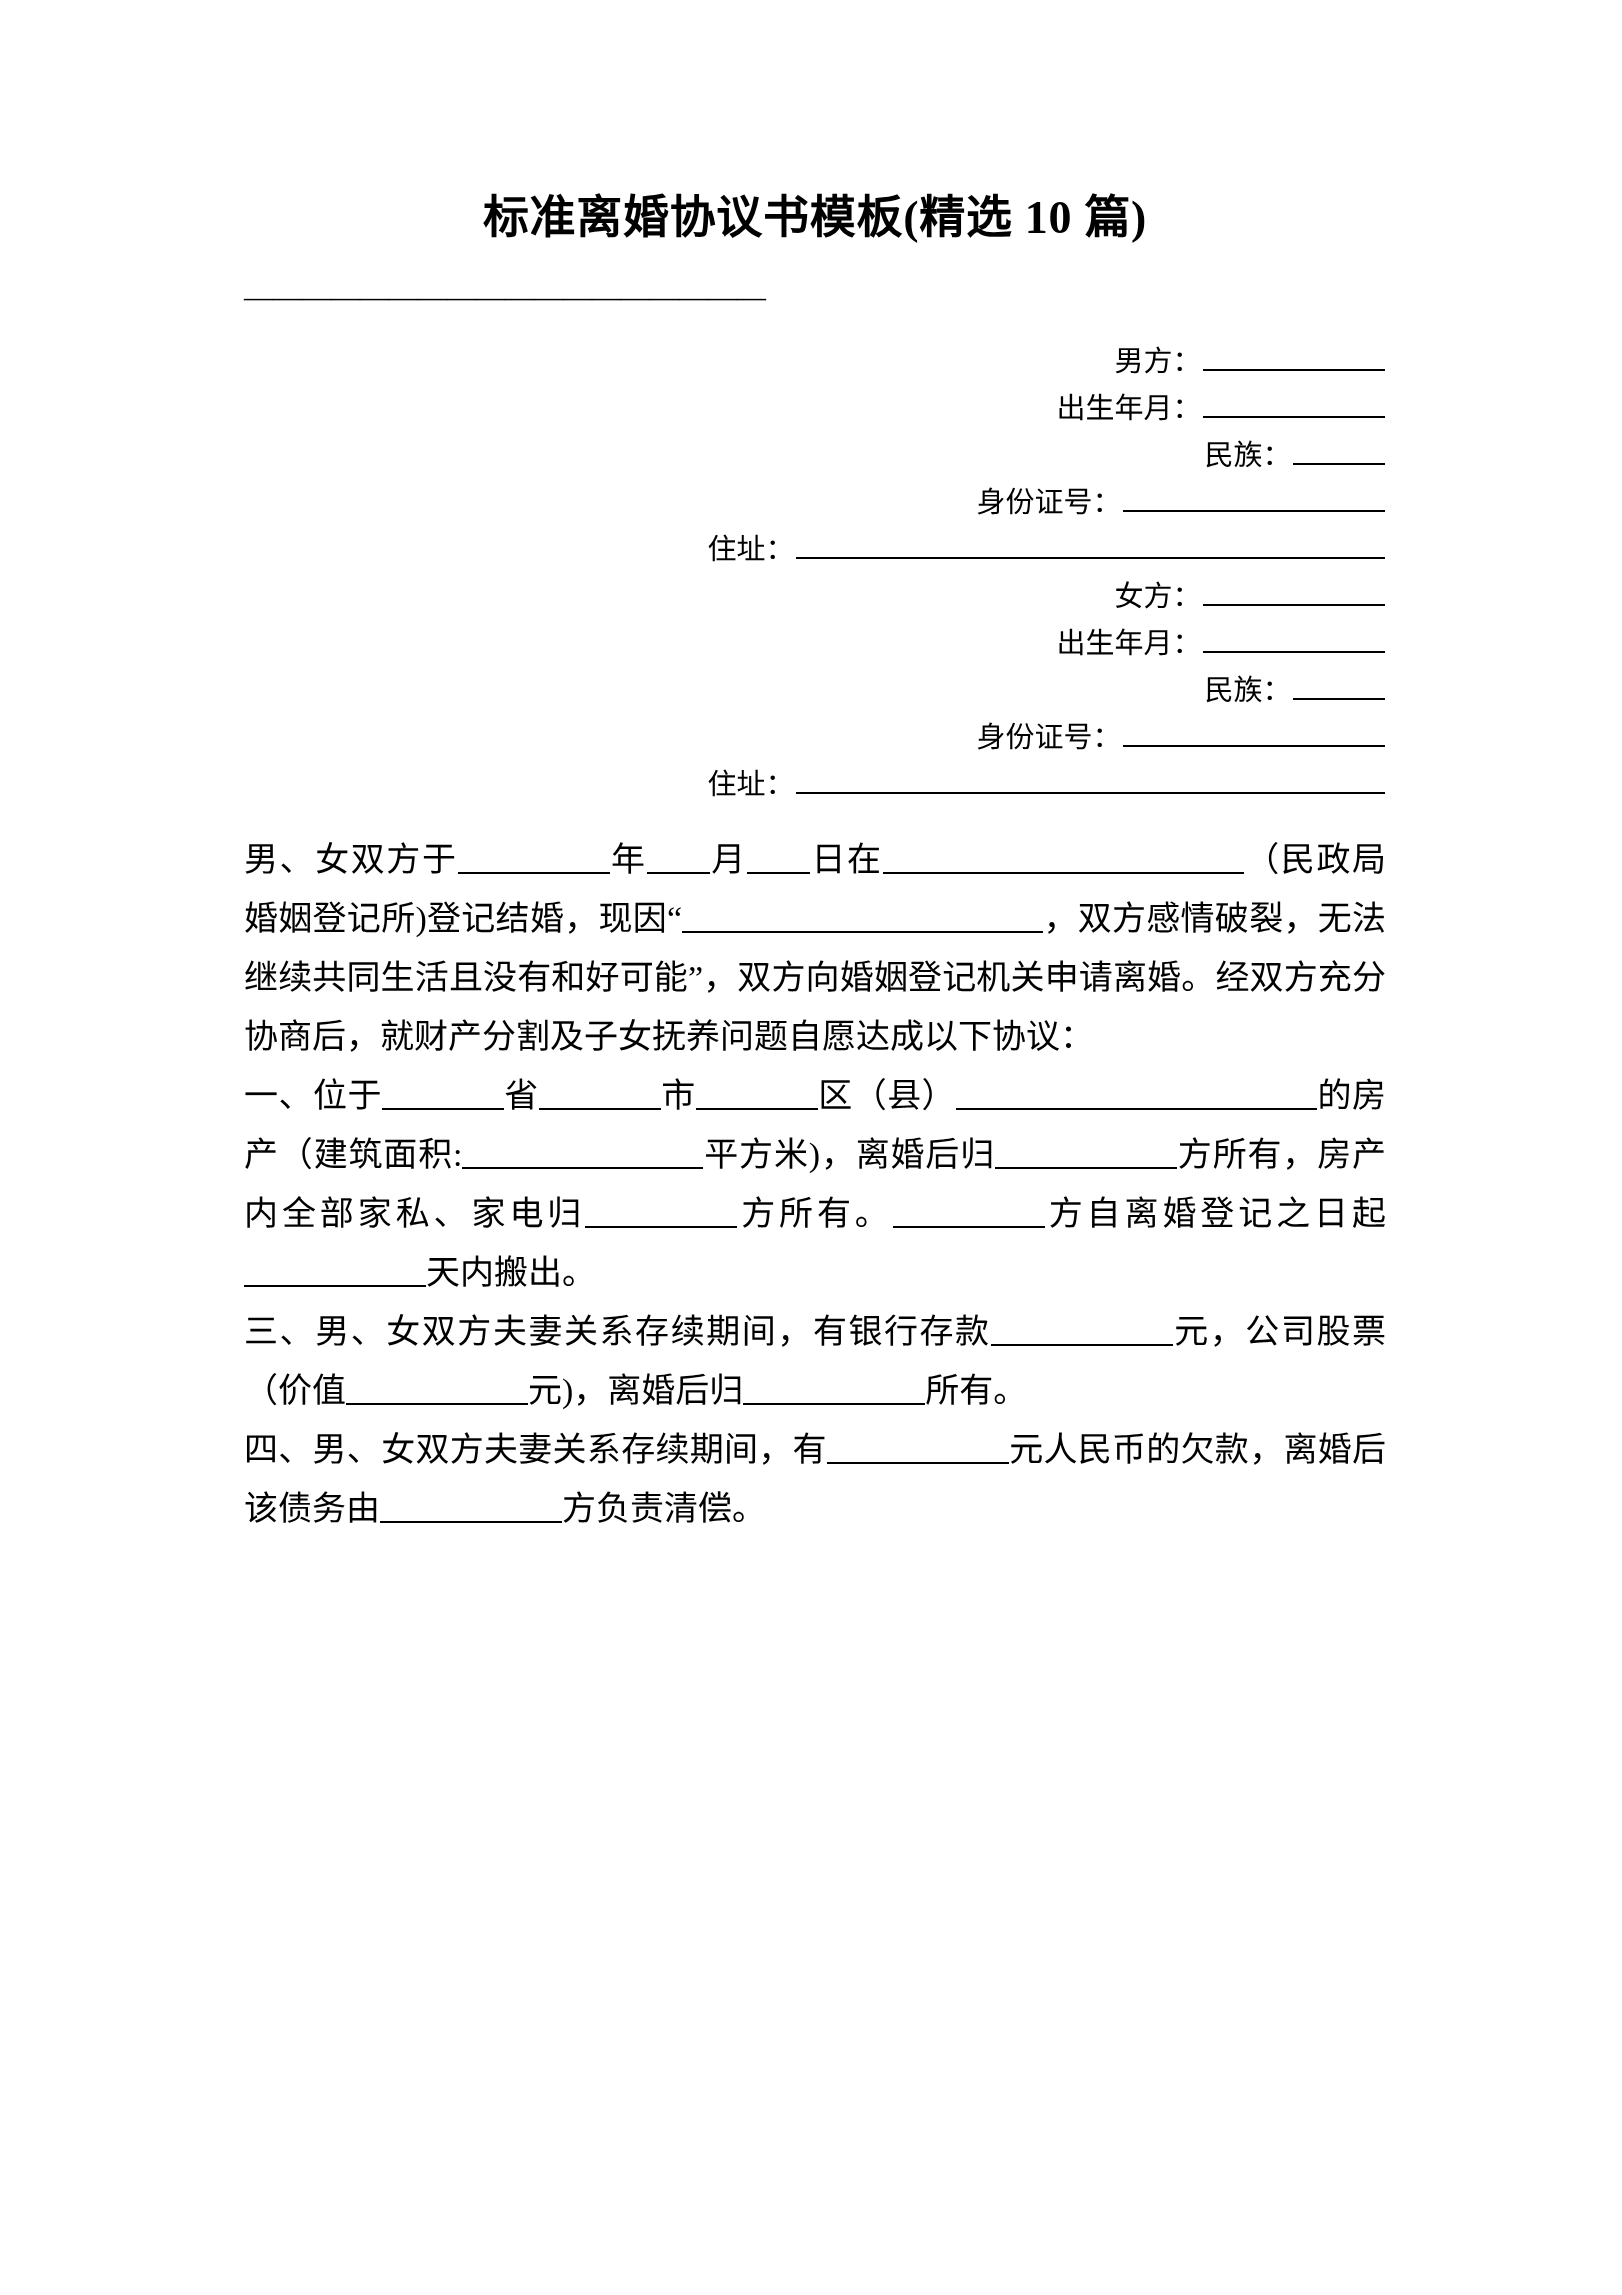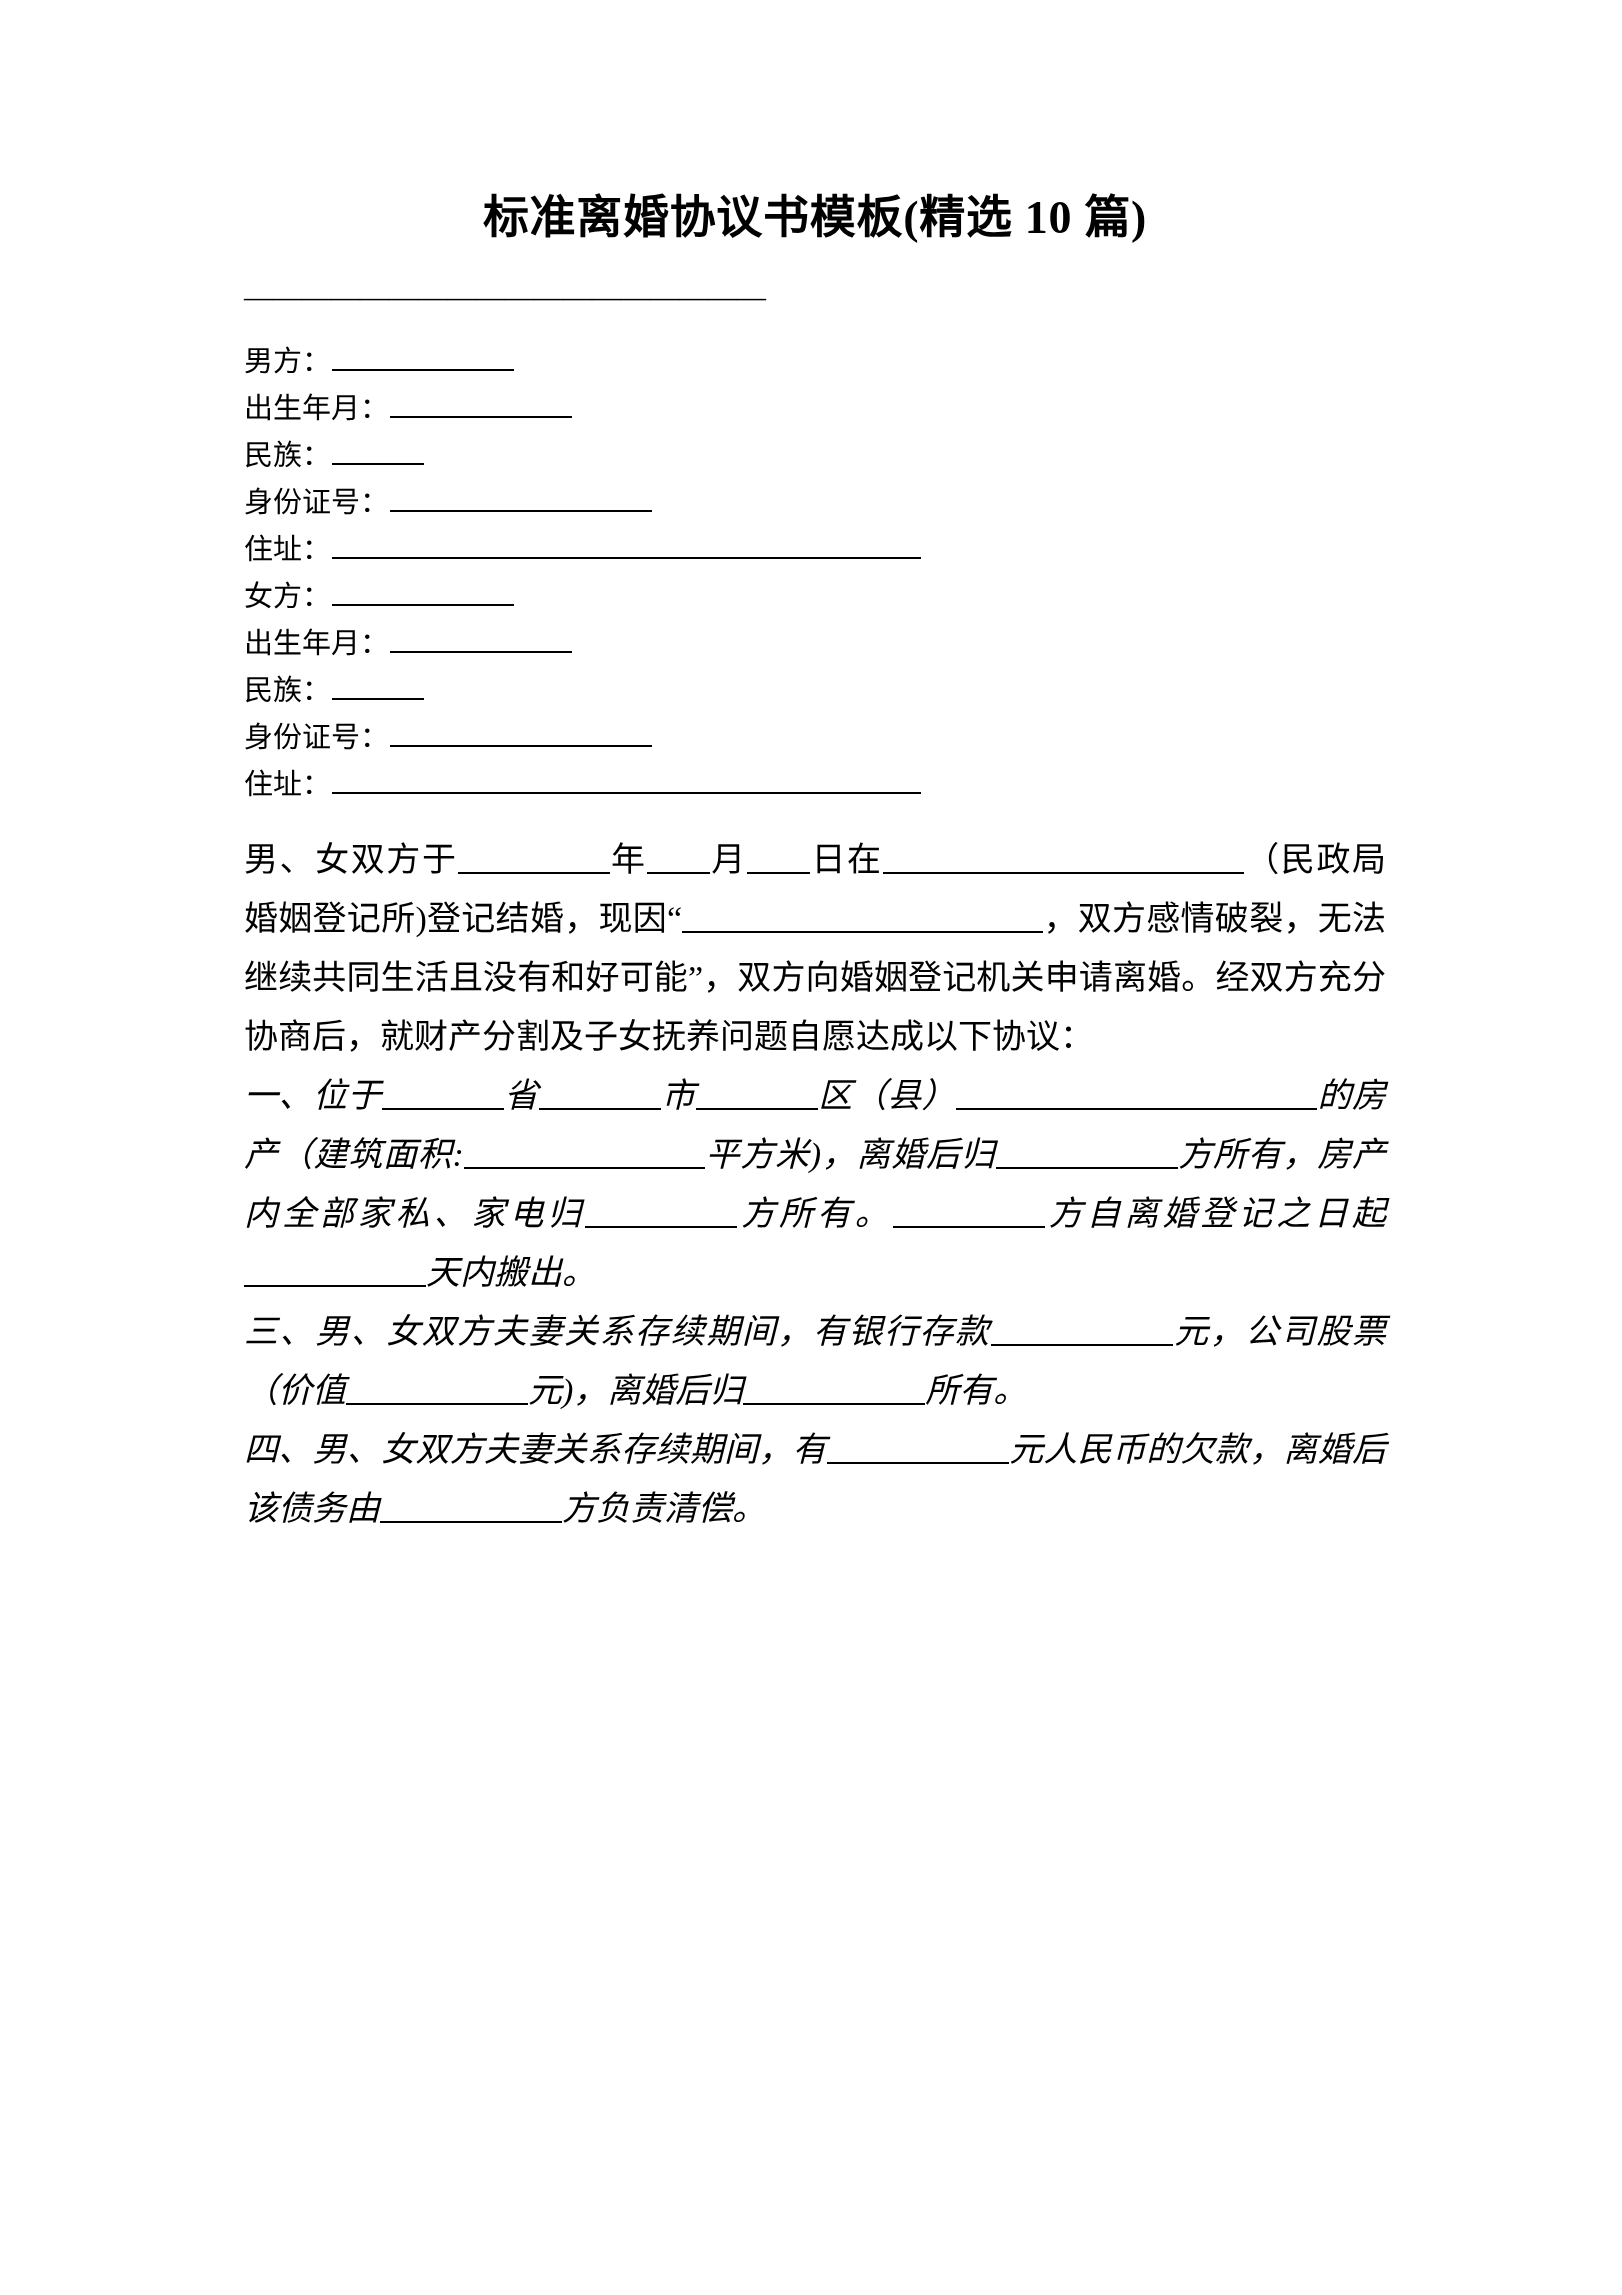--- a/index.html
+++ b/index.html
@@ -52,20 +52,21 @@
   
   .fields {
     margin: 0;
     padding-top: 26px;
   }
   .field-line {
     font-size: 29px;
     line-height: 47px;
     margin: 0;
     white-space: nowrap;
+    text-align: right;
   }
   .field-label { }
   .blank {
     display: inline-block;
     border-bottom: 2px solid #000;
     height: 19.6px;
     vertical-align: baseline;
     margin: 0 1.3px;
   }
   .b-6  { width: 182px; }
@@ -79,21 +80,21 @@
   }
   p.para {
     font-size: 34px;
     line-height: 59px;
     margin: 0 0 0 0;
     text-align: justify;
     text-justify: inter-ideograph;
     text-align-last: left;
     word-break: break-all;
   }
-  p.para + p.para { margin-top: 0; font-style: italic; }
+  p.para + p.para { margin-top: 0; }
 
   
   .ib {
     display: inline-block;
     border-bottom: 2px solid #000;
     height: 18.3px;
     vertical-align: -2.6px;
   }
   .w2  { width:  63px; }
   .w4  { width: 122px; }

